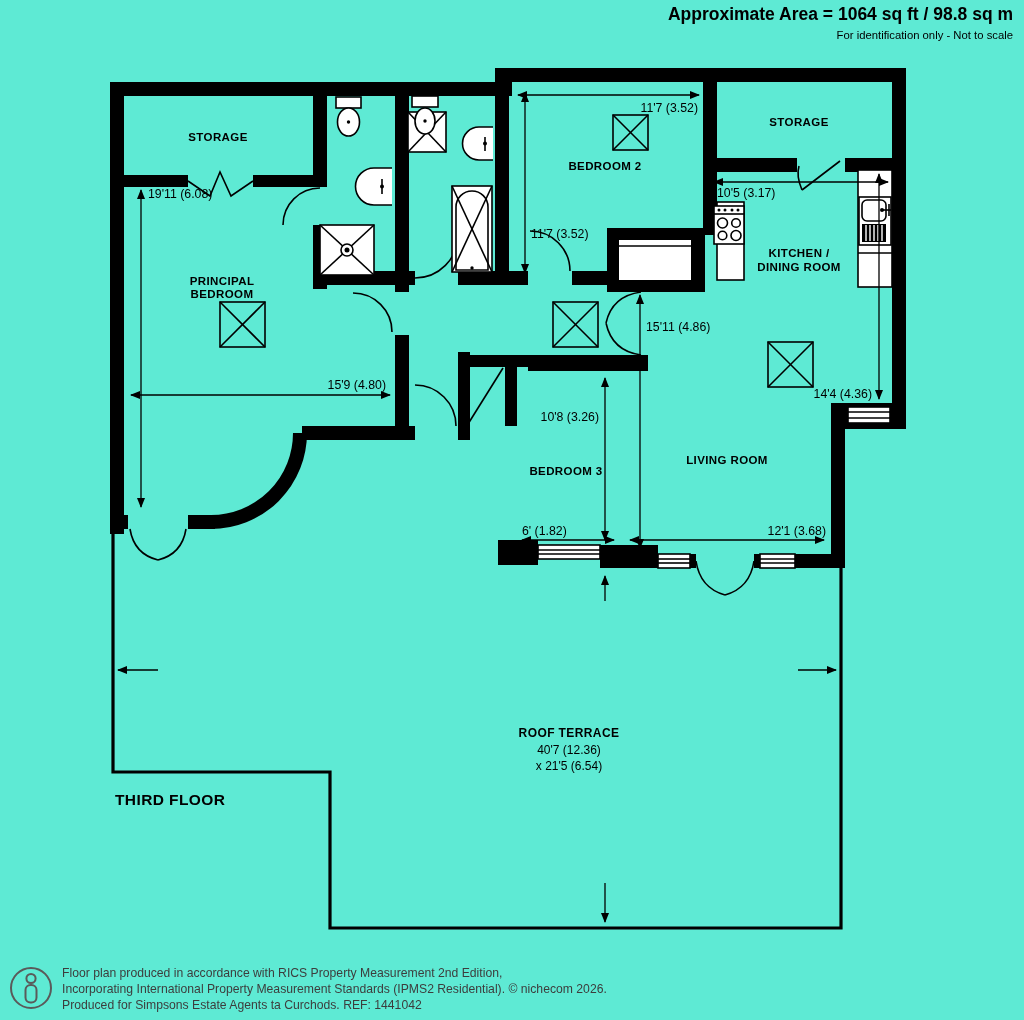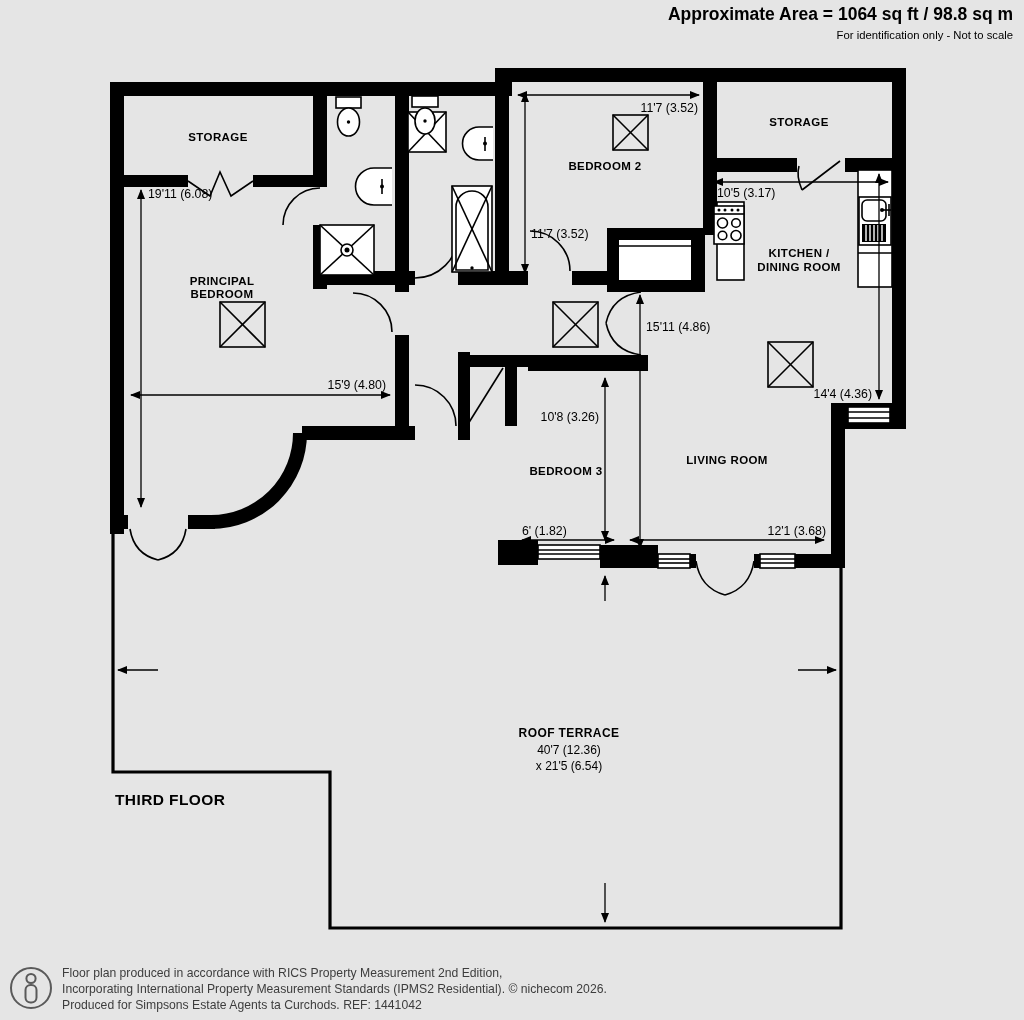--- a/index.html
+++ b/index.html
@@ -1,16 +1,16 @@
 <!DOCTYPE html>
 <html><head>
 <meta charset="utf-8">
 <style>
   html,body{margin:0;padding:0;background:#fff;}
-  #stage{position:relative;width:1024px;height:1020px;background:#e5e5e5;overflow:hidden;
+  #stage{position:relative;width:1024px;height:1020px;background:#5eead4;overflow:hidden;
          font-family:"Liberation Sans",sans-serif;}
   svg{position:absolute;left:0;top:0;}
   text{fill:#000;}
   .room-label{font-size:11.5px;font-weight:bold;letter-spacing:.4px;}
   .dim-label{font-size:12.3px;}
   .title{font-size:17.5px;font-weight:bold;}
   .subtitle{font-size:11.3px;}
   .floor-label{font-size:15.5px;font-weight:bold;letter-spacing:.4px;}
   .terrace-name{font-size:12px;font-weight:bold;letter-spacing:.4px;}
   .terrace-dim{font-size:12px;}

